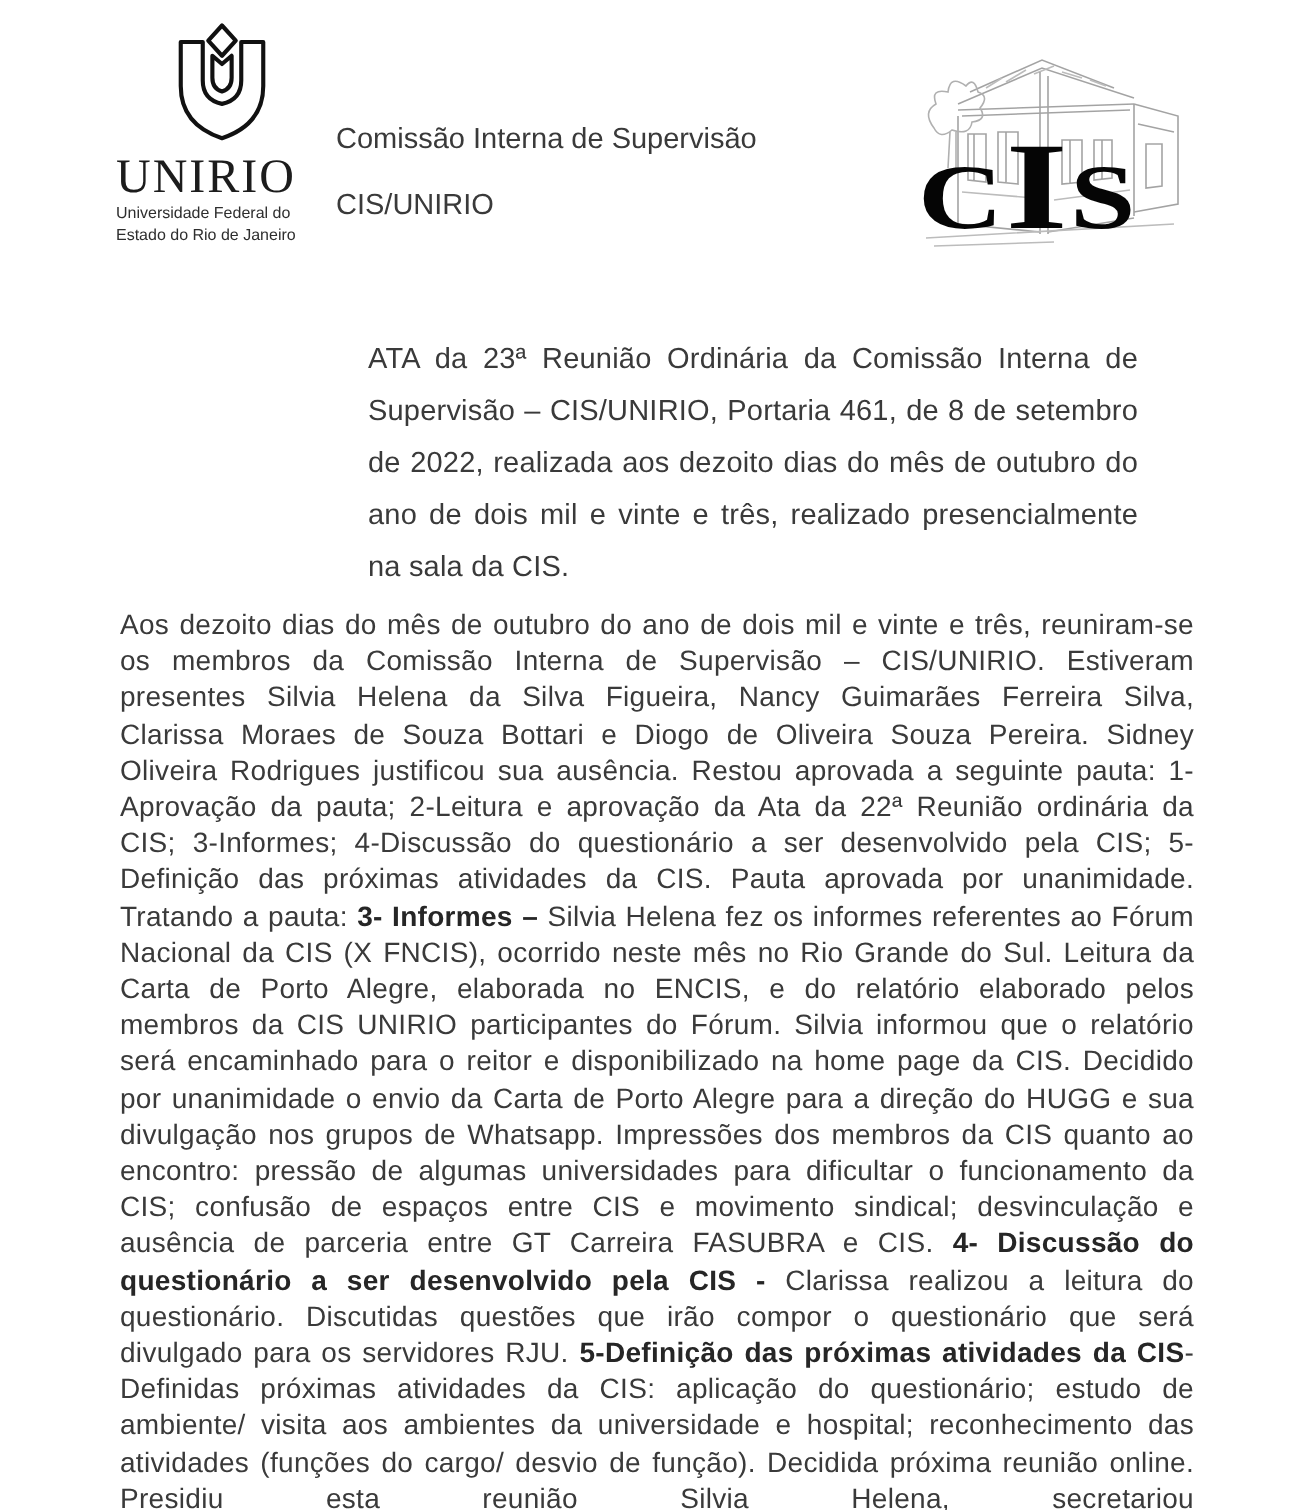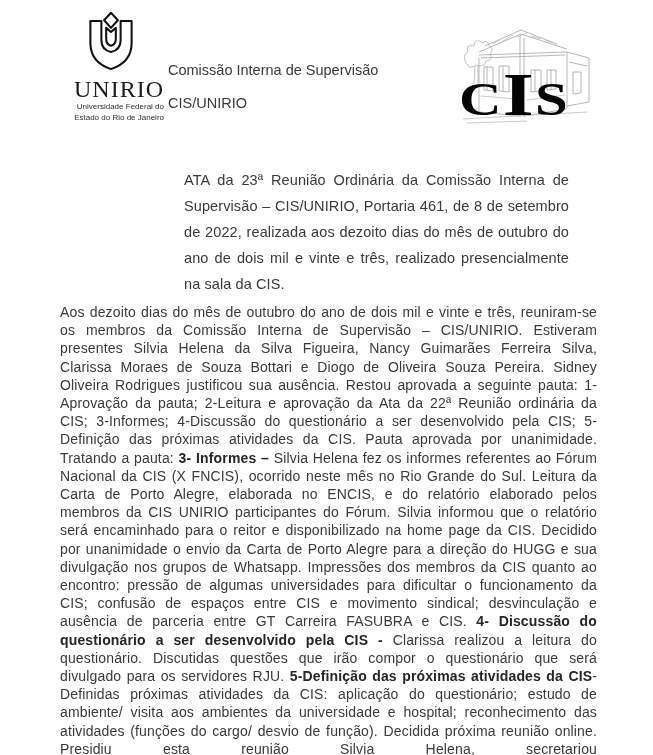--- a/index.html
+++ b/index.html
@@ -12,21 +12,21 @@
     color: #3a3a3a;
     overflow: hidden;
   }
 
   
   .unirio-logo {
     position: absolute;
     left: 58px;
     top: 10px;
     width: 106px;
-    text-align: right;
+    text-align: left;
   }
   .unirio-logo svg { display: block; margin: 0 auto; }
   .unirio-wordmark {
     font-family: "Liberation Serif", serif;
     font-size: 24px;
     letter-spacing: 1px;
     color: #1c1c1c;
     line-height: 24px;
     margin-top: 1px;
   }

